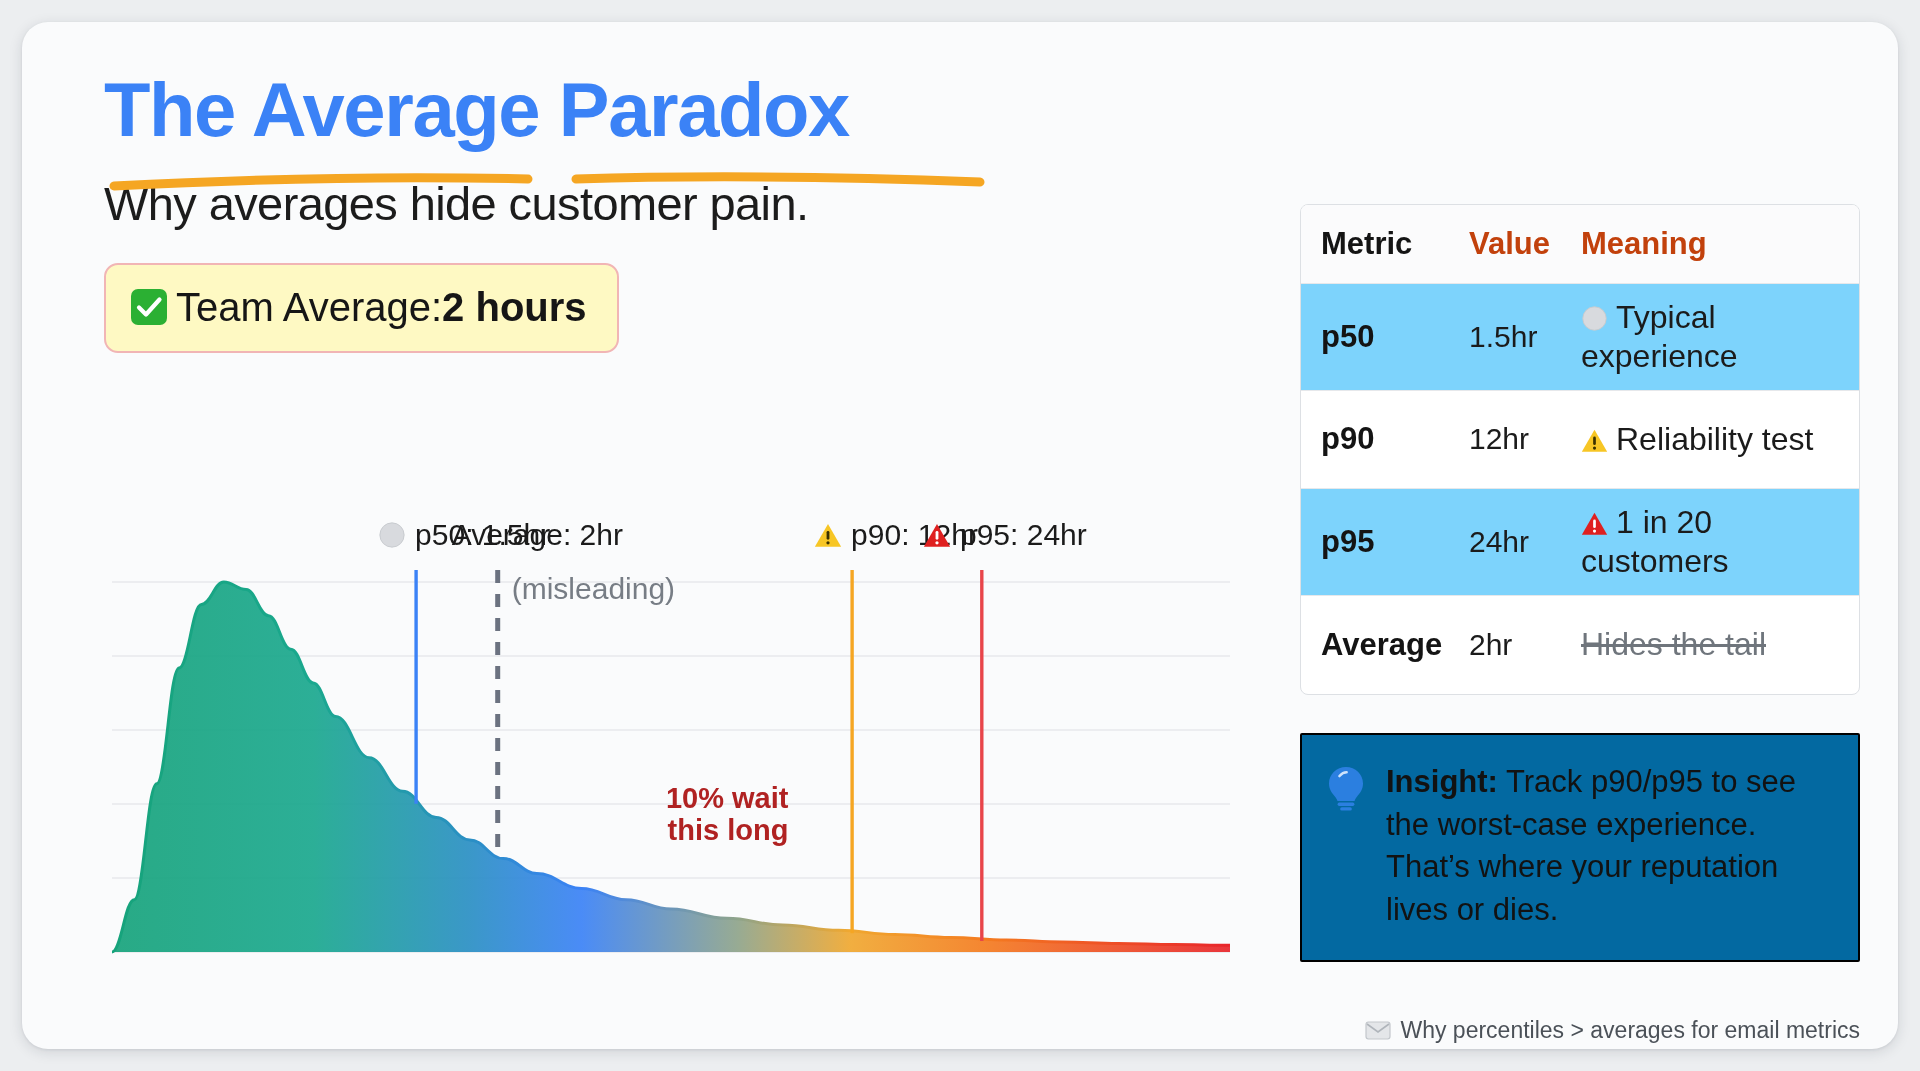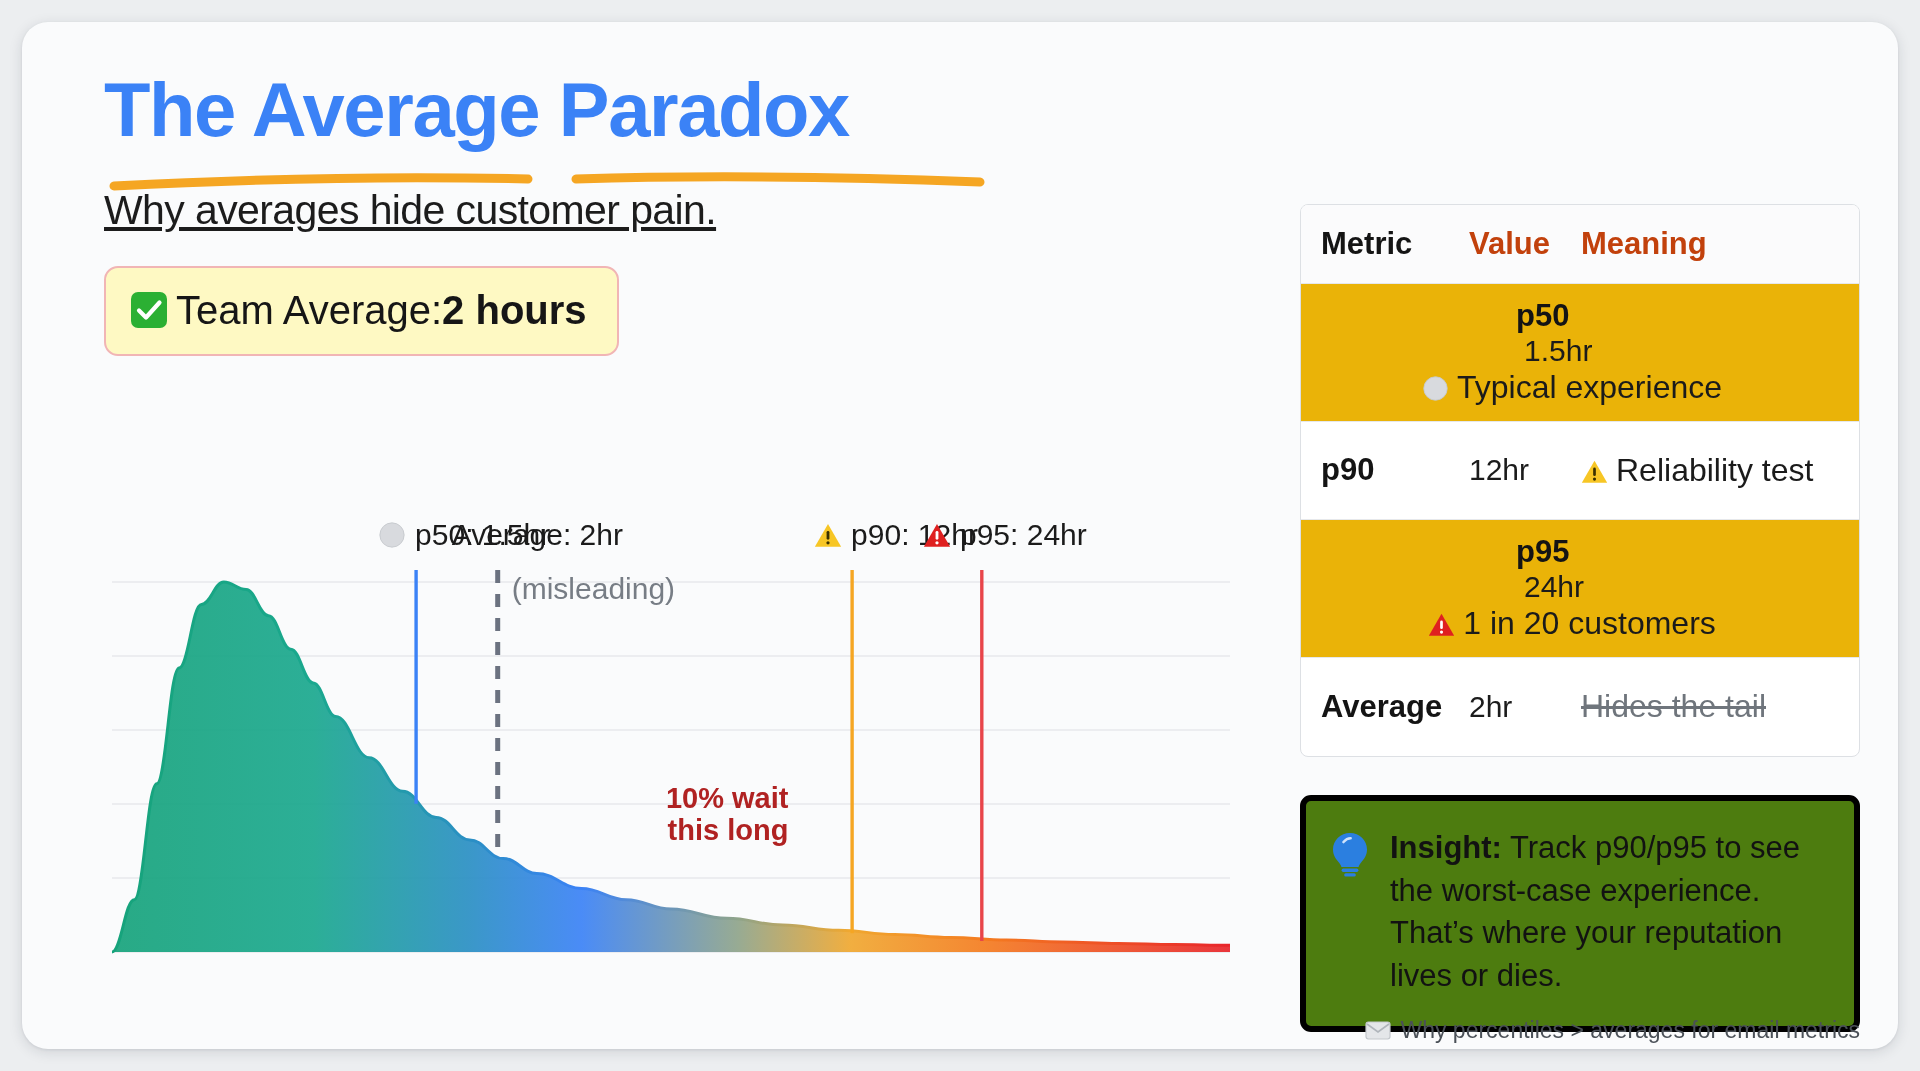--- a/index.html
+++ b/index.html
@@ -23,23 +23,23 @@
   #left { position: absolute; left: 82px; top: 48px; width: 1130px; height: 940px; }
 
   .title-wrap { position: relative; display: inline-block; }
   #title {
     font-size: 76px; font-weight: bold; color: #3b82f6;
     letter-spacing: -1.4px; line-height: 1.05; white-space: nowrap;
   }
   .underline { position: absolute; left: 4px; top: 100px; width: 880px; height: 22px; }
 
   #subtitle {
-    margin-top: 37px;
-    font-size: 41px; color: #1c1c1c; font-weight: 400;
-    letter-spacing: -.6px; white-space: nowrap; text-decoration: underline;
+    margin-top: 26px;
+    font-size: 47px; color: #1c1c1c; font-weight: 400;
+    letter-spacing: -.6px; white-space: nowrap;
   }
 
   
   #alert {
     margin-top: 32px;
     display: inline-block;
     background: #fef9c3;
     border: 2px solid #f1b5b5;
     border-radius: 14px;
     padding: 16px 30px 18px 24px;
@@ -70,31 +70,31 @@
   #right { position: absolute; left: 1278px; top: 182px; width: 560px; }
 
   #metric-table {
     width: 560px; border: 1px solid #dde0e4; border-radius: 8px;
     background: #fff; overflow: hidden;
   }
   .trow { display: flex; align-items: center; border-bottom: 1px solid #e6e8eb; }
   .trow:last-child { border-bottom: none; }
   .trow.head { background: #fbfbfc; padding: 20px 0 20px 0; }
   .trow.body { min-height: 98px; padding: 14px 0; }
-  .trow.alt { background: #eab308; flex-direction: column; }
+  .trow.alt { background: #7dd3fc; }
   .c-metric { width: 168px; padding-left: 20px; font-size: 31px; font-weight: bold; color: #141414; }
   .c-value  { width: 112px; font-size: 30px; color: #1b1b1b; }
   .c-mean   { flex: 1; padding-right: 16px; font-size: 32px; color: #1b1b1b; line-height: 1.22; }
   .trow.head .c-value, .trow.head .c-mean { font-weight: bold; color: #c2410c; font-size: 31px; }
   .c-mean .mico { display: inline-flex; vertical-align: -4px; margin-right: 8px; }
   .strike { text-decoration: line-through; color: #6f757c; }
 
   #insight {
     margin-top: 38px; width: 560px;
-    background: #4d7c0f; border: 6px solid #000000; border-radius: 11px;
+    background: #0369a1; border: 2px solid #000000; border-radius: 2px;
     padding: 26px 26px 28px 24px;
     display: flex; gap: 16px;
   }
   #insight .bulb { flex: 0 0 44px; padding-top: 4px; }
   #insight-text { font-size: 31px; color: #121212; line-height: 1.38; }
   #insight-text b { font-weight: bold; }
 
   #footer {
     position: absolute; left: 1278px; top: 995px; width: 560px;
     display: flex; align-items: center; justify-content: flex-end;

